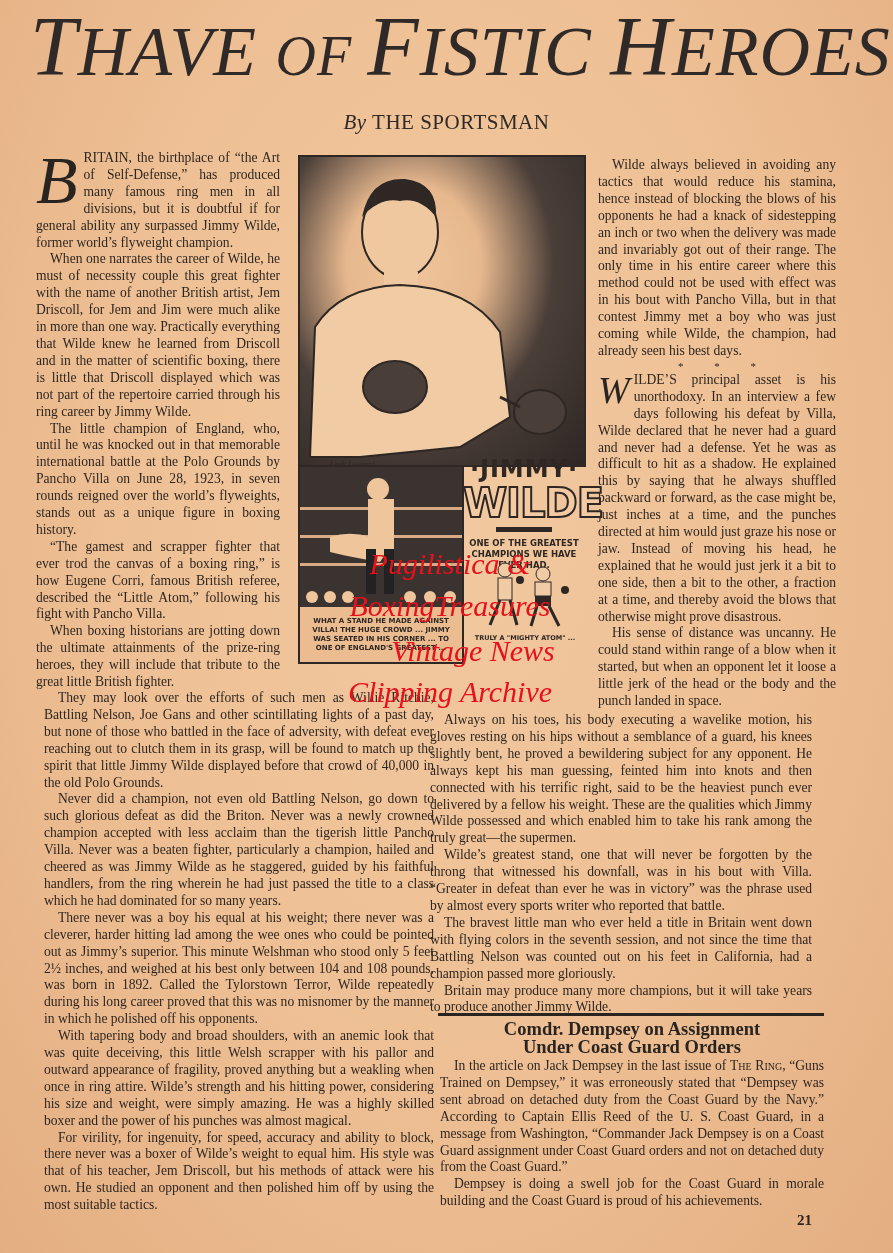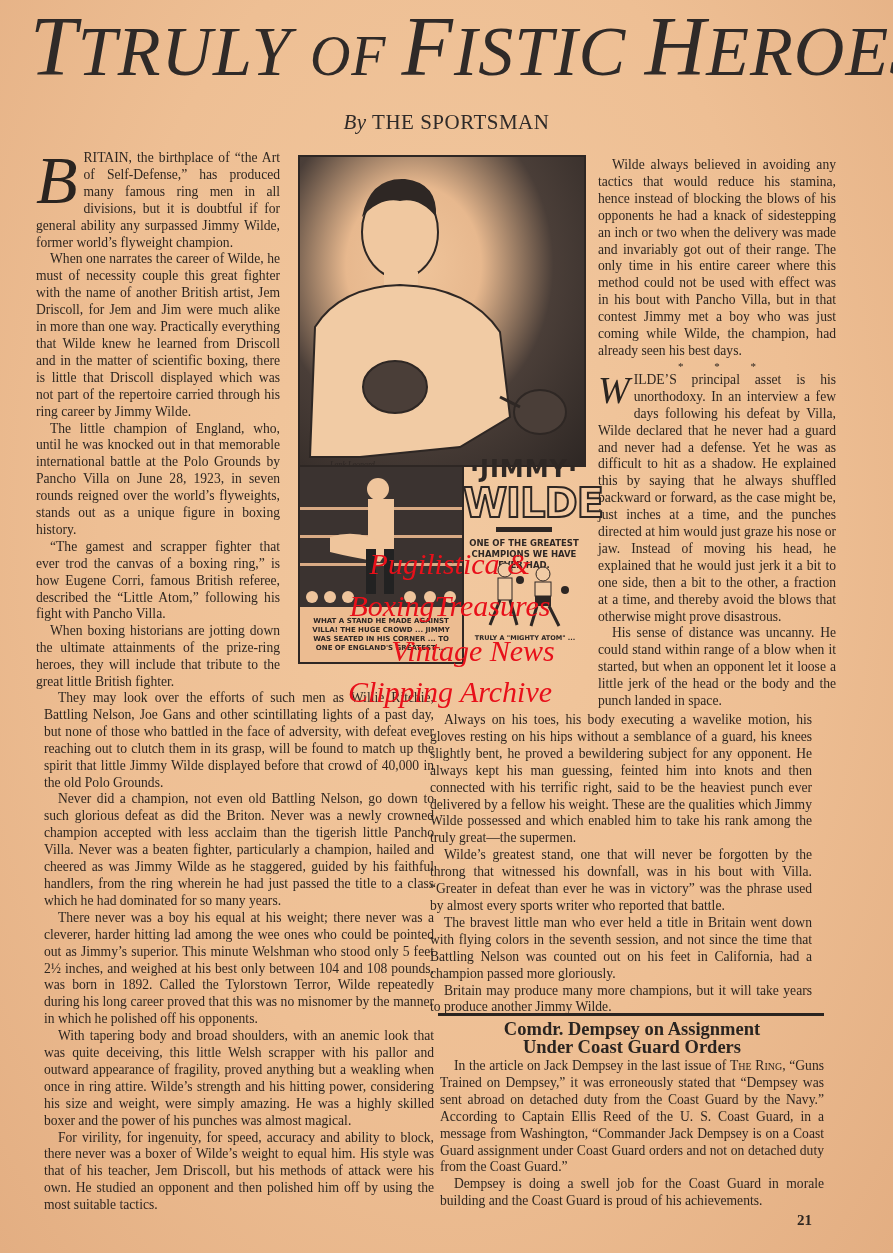--- a/index.html
+++ b/index.html
@@ -77,21 +77,21 @@
   .watermark {
     position: absolute; left: 300px; width: 300px; text-align: center;
     font-family: "Liberation Serif", serif; font-style: italic; font-weight: normal;
     font-size: 30px; color: #e8101a; white-space: nowrap; line-height: 32px; pointer-events: none;
   }
 </style>
 </head>
 <body>
 
 <div class="title">
-  <span class="cap">T</span><span>TRULY </span><span class="sc">OF </span><span class="cap">F</span><span>ISTIC </span><span class="cap">H</span><span>EROES</span>
+  <span class="cap">T</span><span>HAVE </span><span class="sc">OF </span><span class="cap">F</span><span>ISTIC </span><span class="cap">H</span><span>EROES</span>
 </div>
 <div class="byline">
   <span class="by">By</span>
   <span>THE SPORTSMAN</span>
 </div>
 
 <div class="col" style="left:36px; top:150px; width:244px;">
   <p class="noind"><span class="dropcap">B</span><span>RITAIN, the birthplace of “the Art of Self-Defense,” has produced many famous ring men in all divisions, but it is doubtful if for general ability any surpassed Jimmy Wilde, former world’s flyweight champion.</span></p>
   <p>When one narrates the career of Wilde, he must of necessity couple this great fighter with the name of another British artist, Jem Driscoll, for Jem and Jim were much alike in more than one way. Practically everything that Wilde knew he learned from Driscoll and in the matter of scientific boxing, there is little that Driscoll displayed which was not part of the repertoire carried through his ring career by Jimmy Wilde.</p>
   <p>The little champion of England, who, until he was knocked out in that memorable international battle at the Polo Grounds by Pancho Villa on June 28, 1923, in seven rounds reigned over the world’s flyweights, stands out as a unique figure in boxing history.</p>

